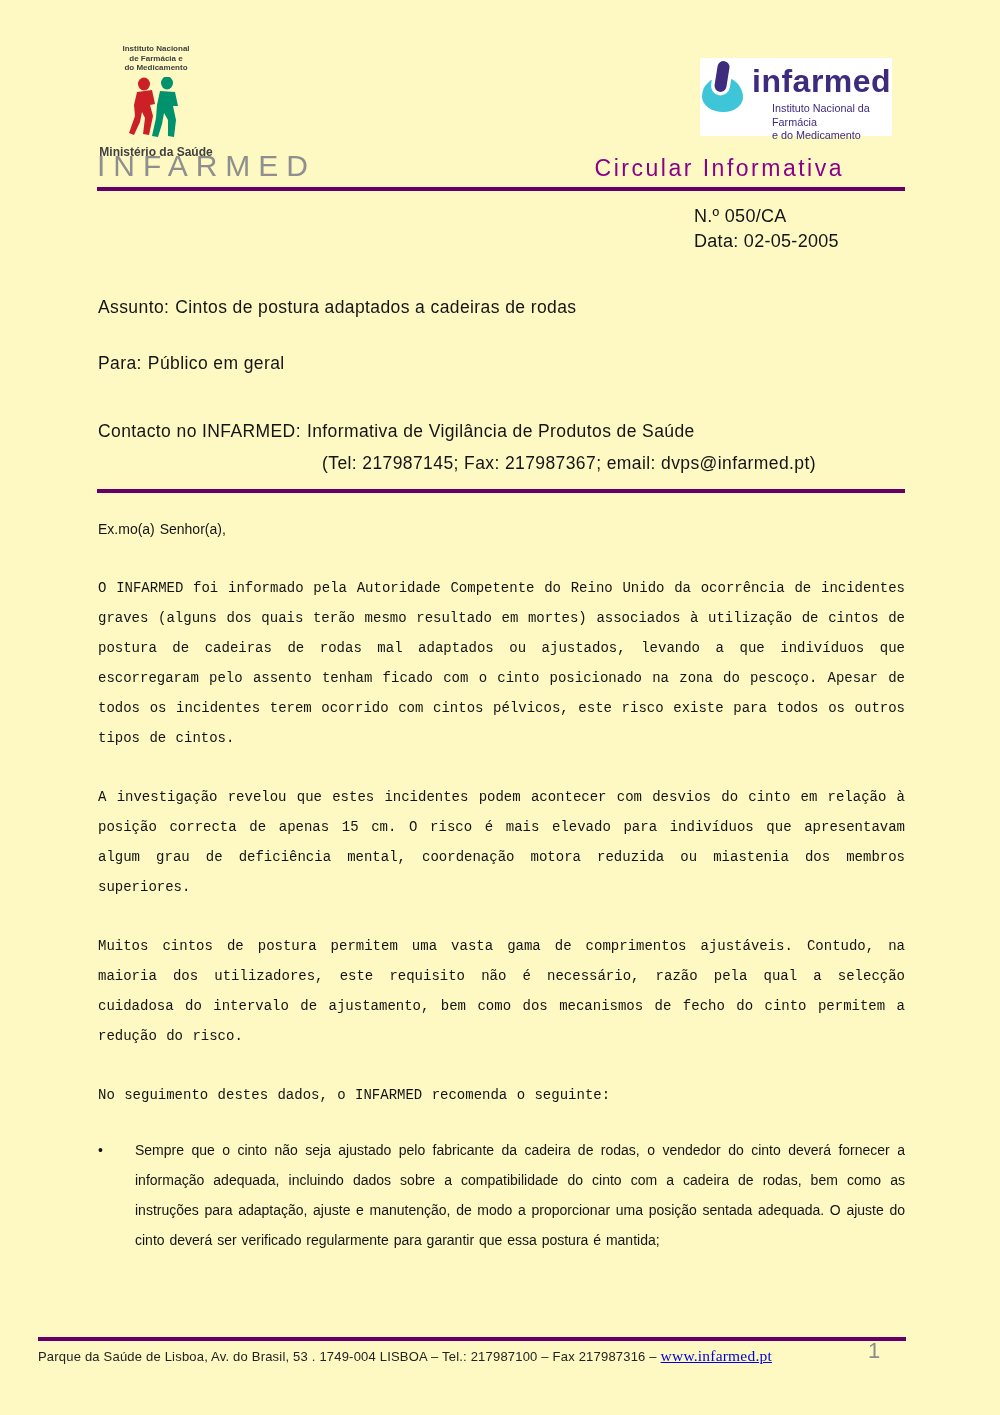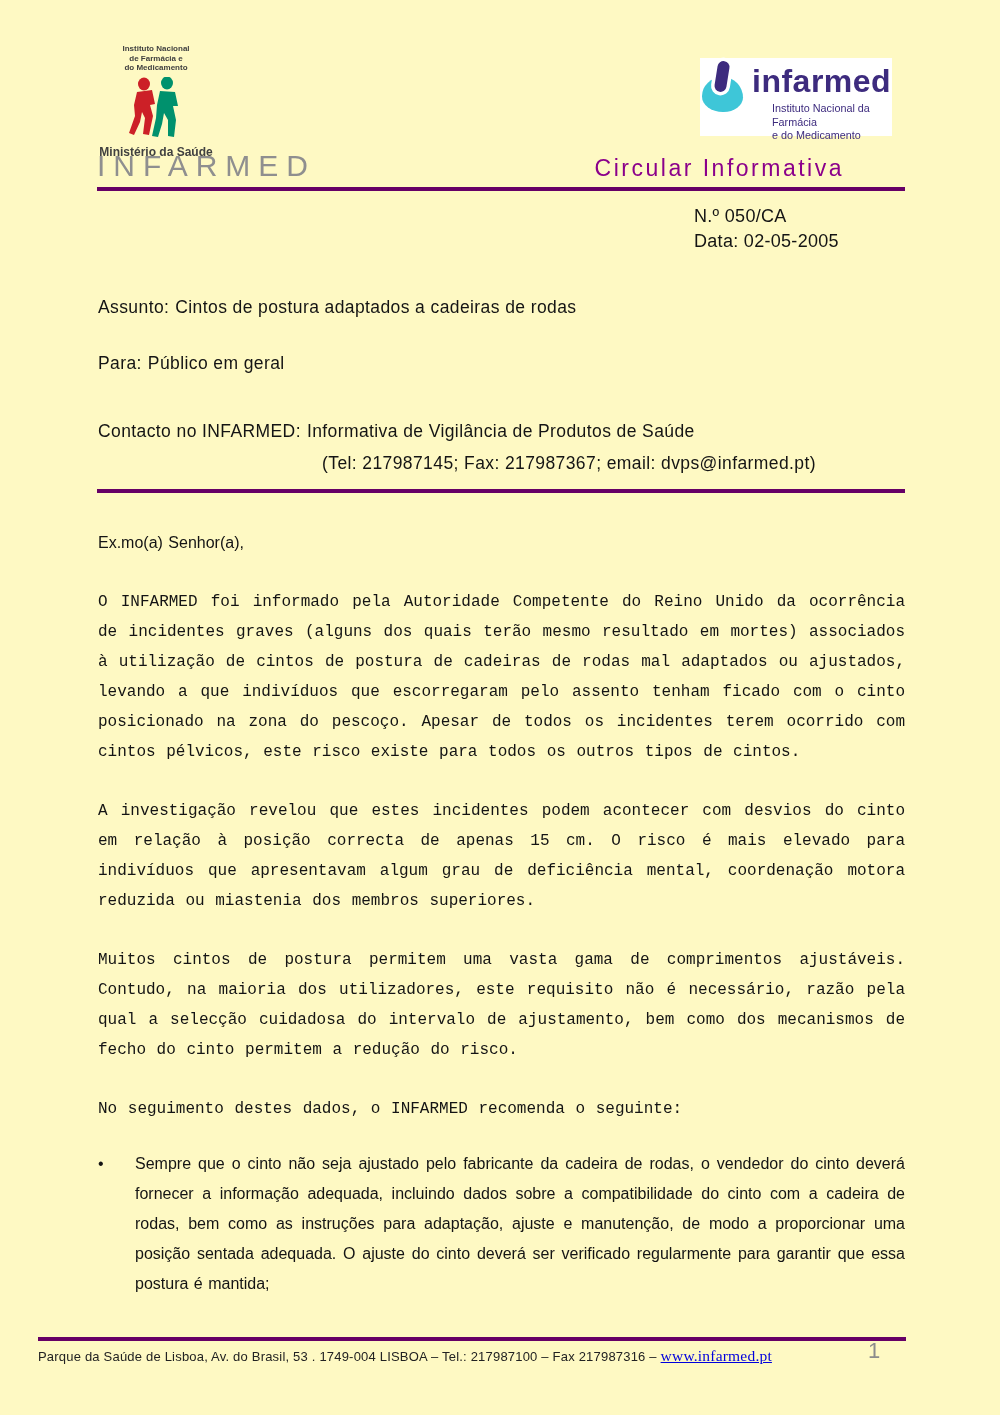--- a/index.html
+++ b/index.html
@@ -39,22 +39,22 @@
   .info-line { position:absolute; left:98px; font-size:17.5px; letter-spacing:0.4px; }
   .subject-line { top:297px; }
   .to-line      { top:353px; }
   .to-line .val { margin-left:15px; }
   .contact-line { top:421px; }
   .info-line .val { margin-left:6px; }
   .contact-details { position:absolute; left:322px; top:453px; font-size:17.5px; letter-spacing:0.4px; }
   .rule2 { left:97px; top:489px; width:808px; }
 
   
-  .body-text { position:absolute; left:98px; top:528px; width:807px;
-               font-size:16px; line-height:30px; text-align:justify; word-spacing:1px; }
+  .body-text { position:absolute; left:98px; top:514px; width:807px;
+               font-size:14px; line-height:30px; text-align:justify; word-spacing:1px; }
   .salutation { text-align:left; }
   .body-text p { margin:29px 0 0 0;font-family:Liberation Mono, monospace; }
   .intro { margin-top:27px; text-align:left; }
   .bullet-item { display:flex; margin-top:25px; }
   .bullet-glyph { width:37px; flex:none; }
   .bullet-text  { flex:1; text-align:justify; }
 
   
   .footer-rule { left:38px; top:1337px; width:868px; }
   .footer { position:absolute; left:38px; top:1347px; width:810px;

